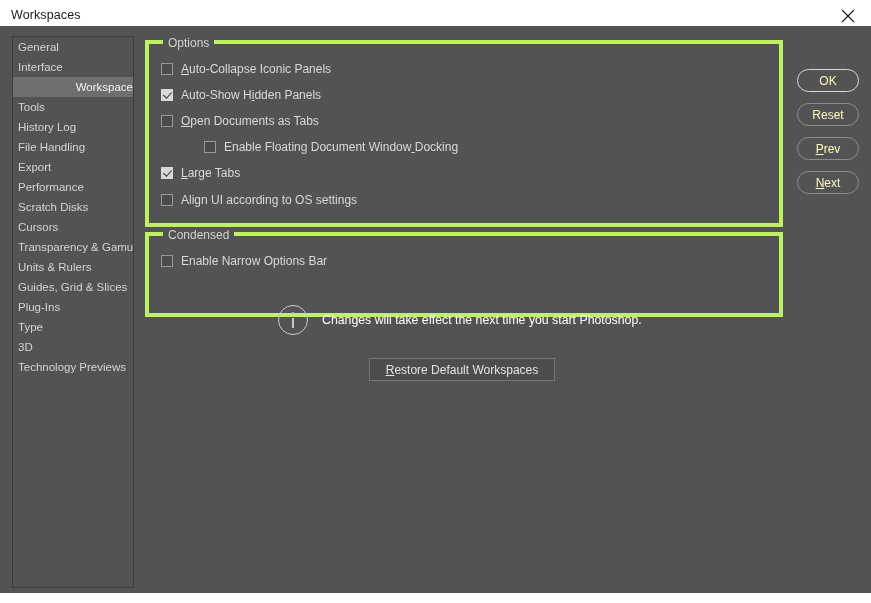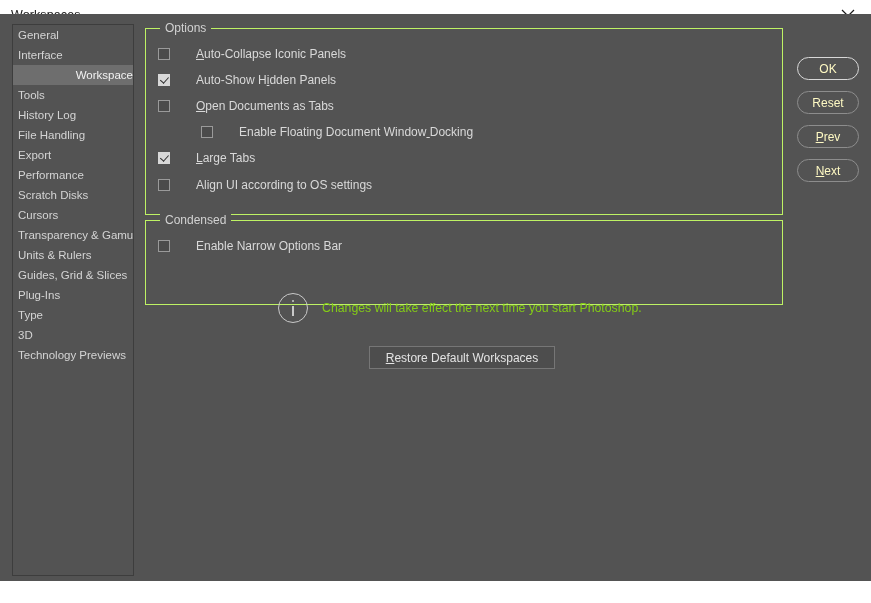--- a/index.html
+++ b/index.html
@@ -49,21 +49,21 @@
     height: 29px;
     background: #ffffff;
     cursor: pointer;
   }
   #close-button svg { position: absolute; left: 16px; top: 9px; }
 
   
   #body-area {
     position: absolute;
     left: 0;
-    top: 14px;
+    top: 26px;
     width: 871px;
     height: 567px;
     background: #535353;
   }
 
   
   #sidebar {
     position: absolute;
     left: 12px;
     top: 10px;
@@ -85,21 +85,21 @@
   }
   .side-item.selected {
     background: #6e6e6e;
     color: #f2f2f2;
     text-align: right;
   }
 
   
   .groupbox {
     position: absolute;
-    border: 1px solid #bef264;
+    border: 4px solid #bef264;
     box-sizing: border-box;
   }
   .group-legend {
     position: absolute;
     top: -8px;
     left: 14px;
     background: #535353;
     padding: 0 5px;
     font-size: 12px;
     color: #d2d2d2;
@@ -118,21 +118,20 @@
     height: 85px;
   }
 
   
   .cb-row {
     position: absolute;
     display: flex;
     align-items: center;
     cursor: pointer;
     white-space: nowrap;
-    gap: 18px;
   }
   .cb-box {
     width: 12px;
     height: 12px;
     box-sizing: border-box;
     border: 1px solid #9a9a9a;
     background: #4b4b4b;
     margin-right: 8px;
     flex: none;
     position: relative;
@@ -190,21 +189,21 @@
     left: 50%;
     top: 11.5px;
     width: 2.4px;
     height: 10px;
     margin-left: -1.2px;
     background: #c9c9c9;
   }
   #info-text {
     margin-left: 14px;
     font-size: 12.3px;
-    color: #84cc16;
+    color: #ffffff;
     white-space: nowrap;
   }
 
   
   #restore-button {
     position: absolute;
     left: 369px;
     top: 332px;
     width: 186px;
     height: 23px;

